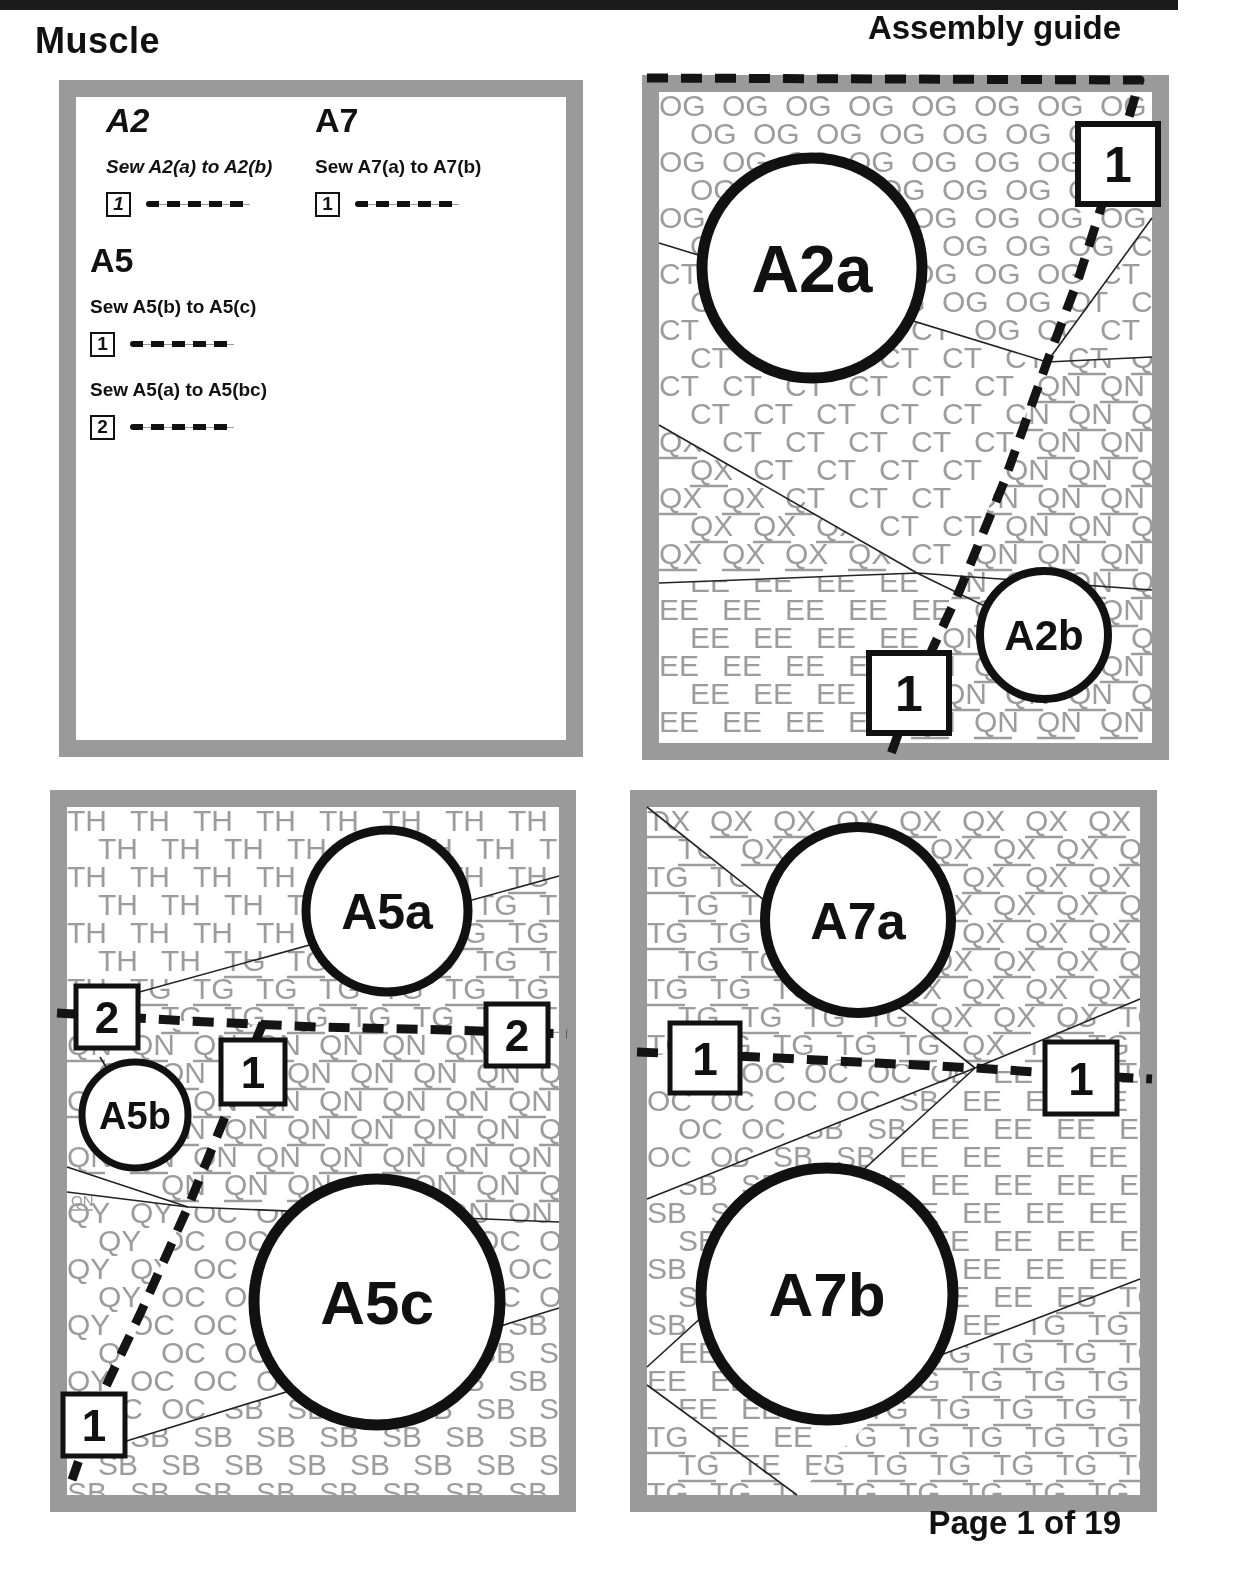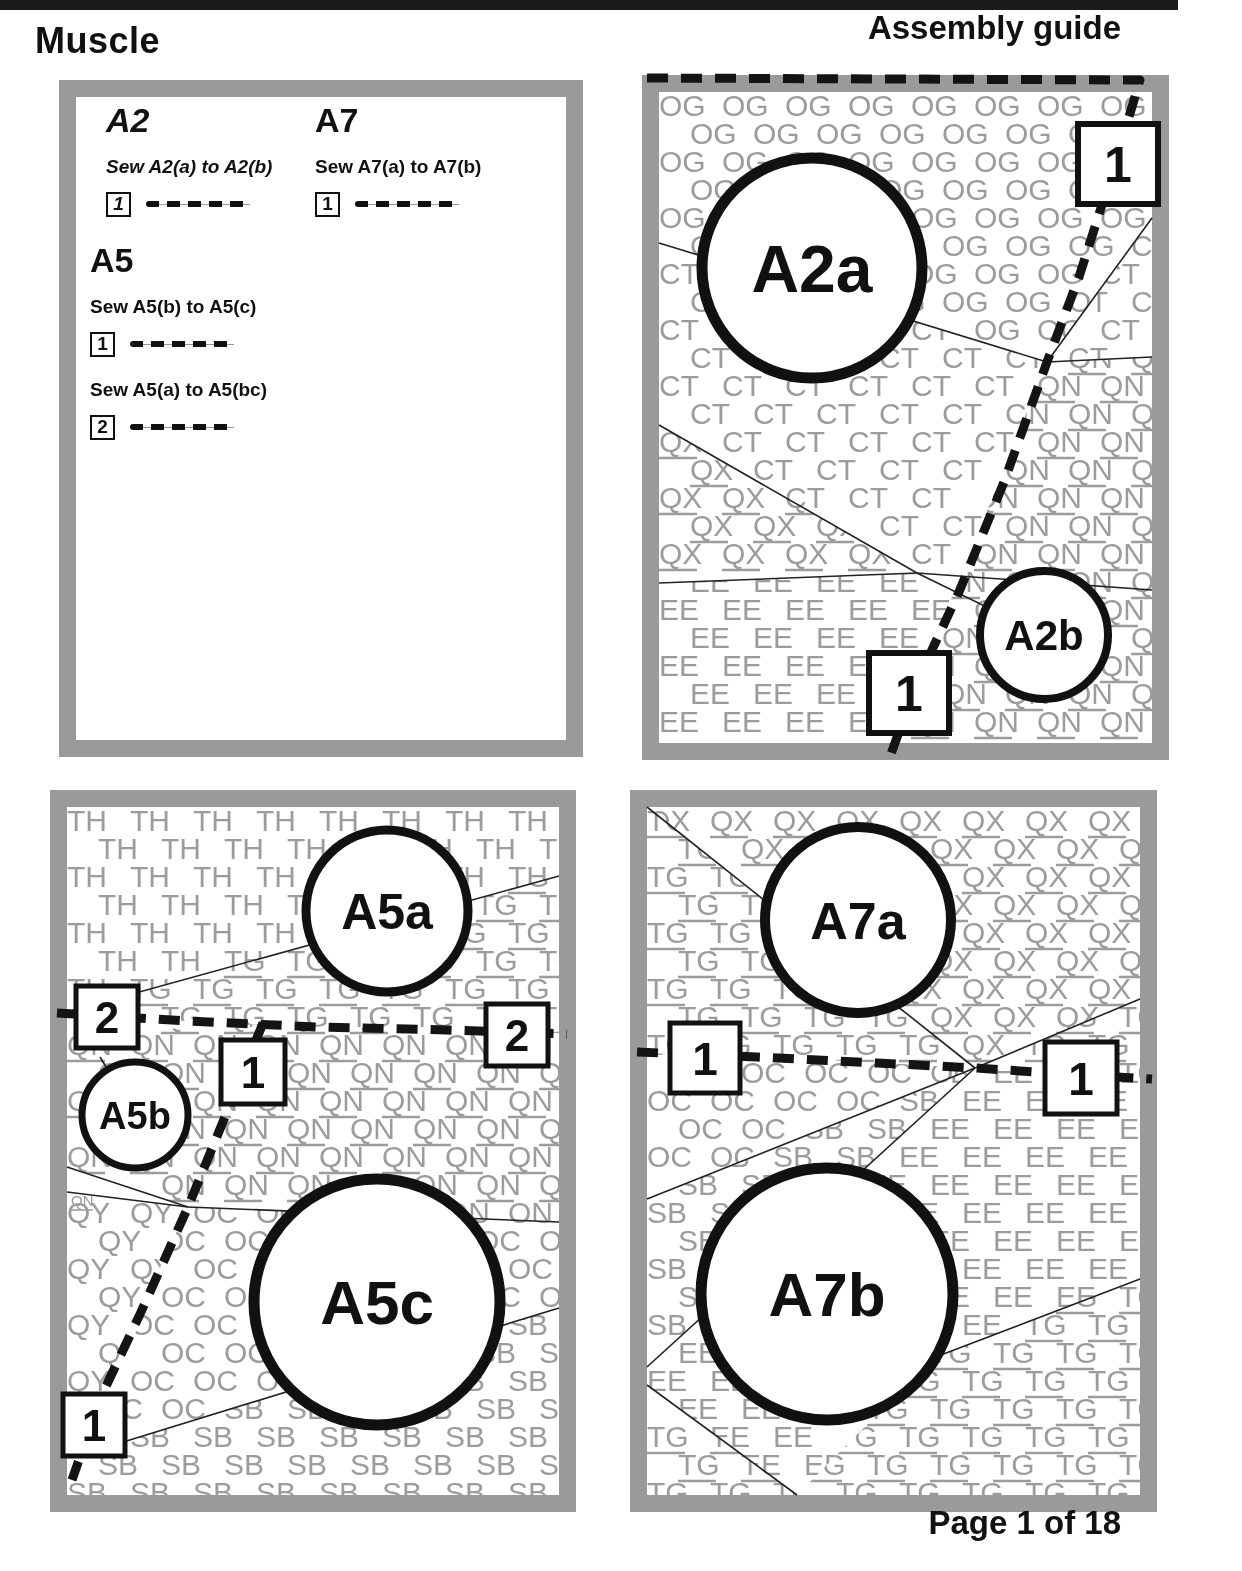--- a/index.html
+++ b/index.html
@@ -1149,14 +1149,14 @@
           <rect x="23" y="216" width="70" height="70" fill="#ffffff" stroke="#111111" stroke-width="5"></rect>
           <text x="58" y="267.56" text-anchor="middle" font-size="46" font-weight="bold" fill="#111111" font-family="&quot;Liberation Sans&quot;,sans-serif">1</text>
         </g>
         <g>
           <rect x="398" y="235" width="72" height="72" fill="#ffffff" stroke="#111111" stroke-width="5"></rect>
           <text x="434" y="287.56" text-anchor="middle" font-size="46" font-weight="bold" fill="#111111" font-family="&quot;Liberation Sans&quot;,sans-serif">1</text>
         </g>
       </svg>
     </div>
 
-  <div class="ftr-right">Page 1 of 18</div>
+  <div class="ftr-right">Page 1 of 19</div>
 </div>
 
 </body></html>

